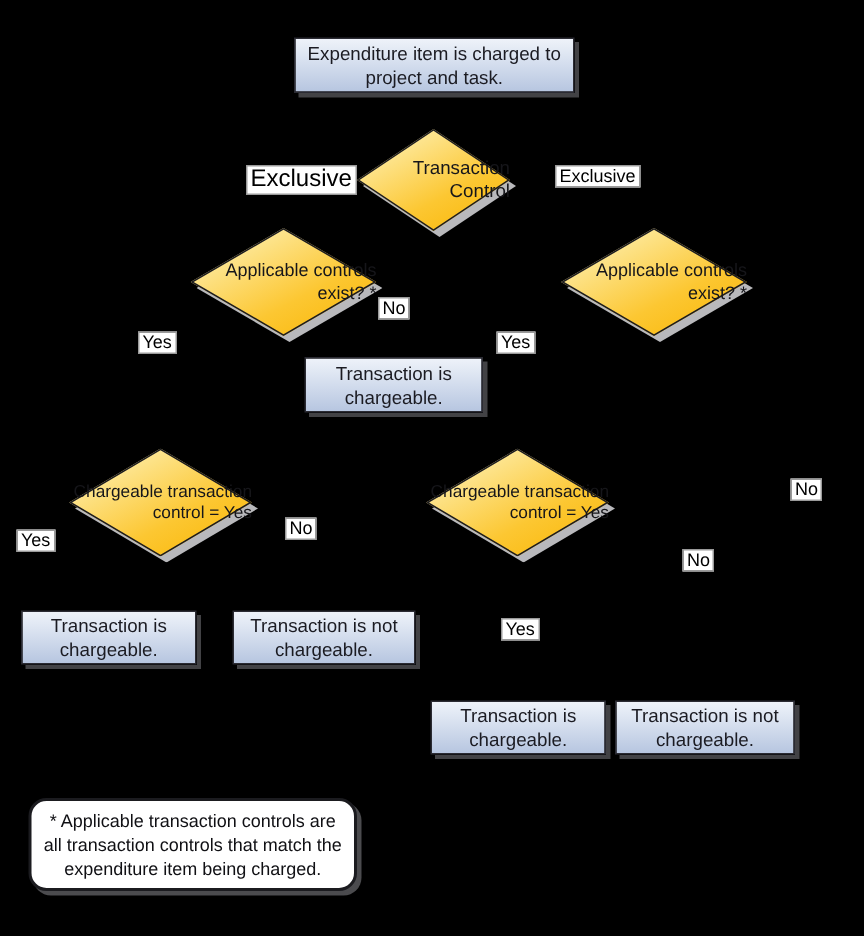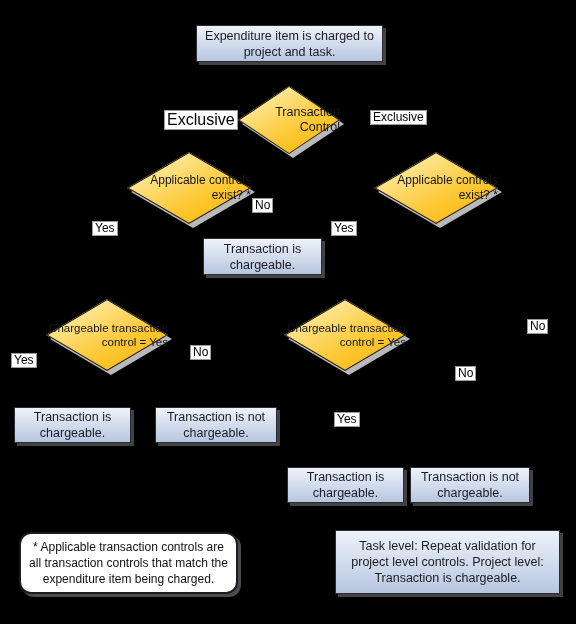--- a/index.html
+++ b/index.html
@@ -170,23 +170,20 @@
   </div>
 
   <div class="proc" style="left:287px;top:467px;width:117px;height:36px;font-size:12.5px;">
     <span>Transaction is chargeable.</span>
   </div>
 
   <div class="proc" style="left:410px;top:467px;width:120px;height:36px;font-size:12.5px;">
     <span>Transaction is not chargeable.</span>
   </div>
 
-  <div class="proc" style="left:335px;top:530px;width:225px;height:64px;font-size:12.5px;">
-    <span>Task level: Repeat validation for project level controls. Project level: Transaction is chargeable.</span>
-  </div>
 
   <div class="note" style="left:19px;top:532px;width:219px;height:62px;font-size:12px;">
     <span>* Applicable transaction controls are all transaction controls that match the expenditure item being charged.</span>
   </div>
 
   <div class="elabel" style="left:164px;top:110px;font-size:16px;text-align:right;">Exclusive</div>
 
   <div class="elabel" style="left:370px;top:110px;font-size:12px;">Exclusive</div>
 
   <div class="elabel" style="left:92px;top:221px;font-size:12px;">Yes</div>

